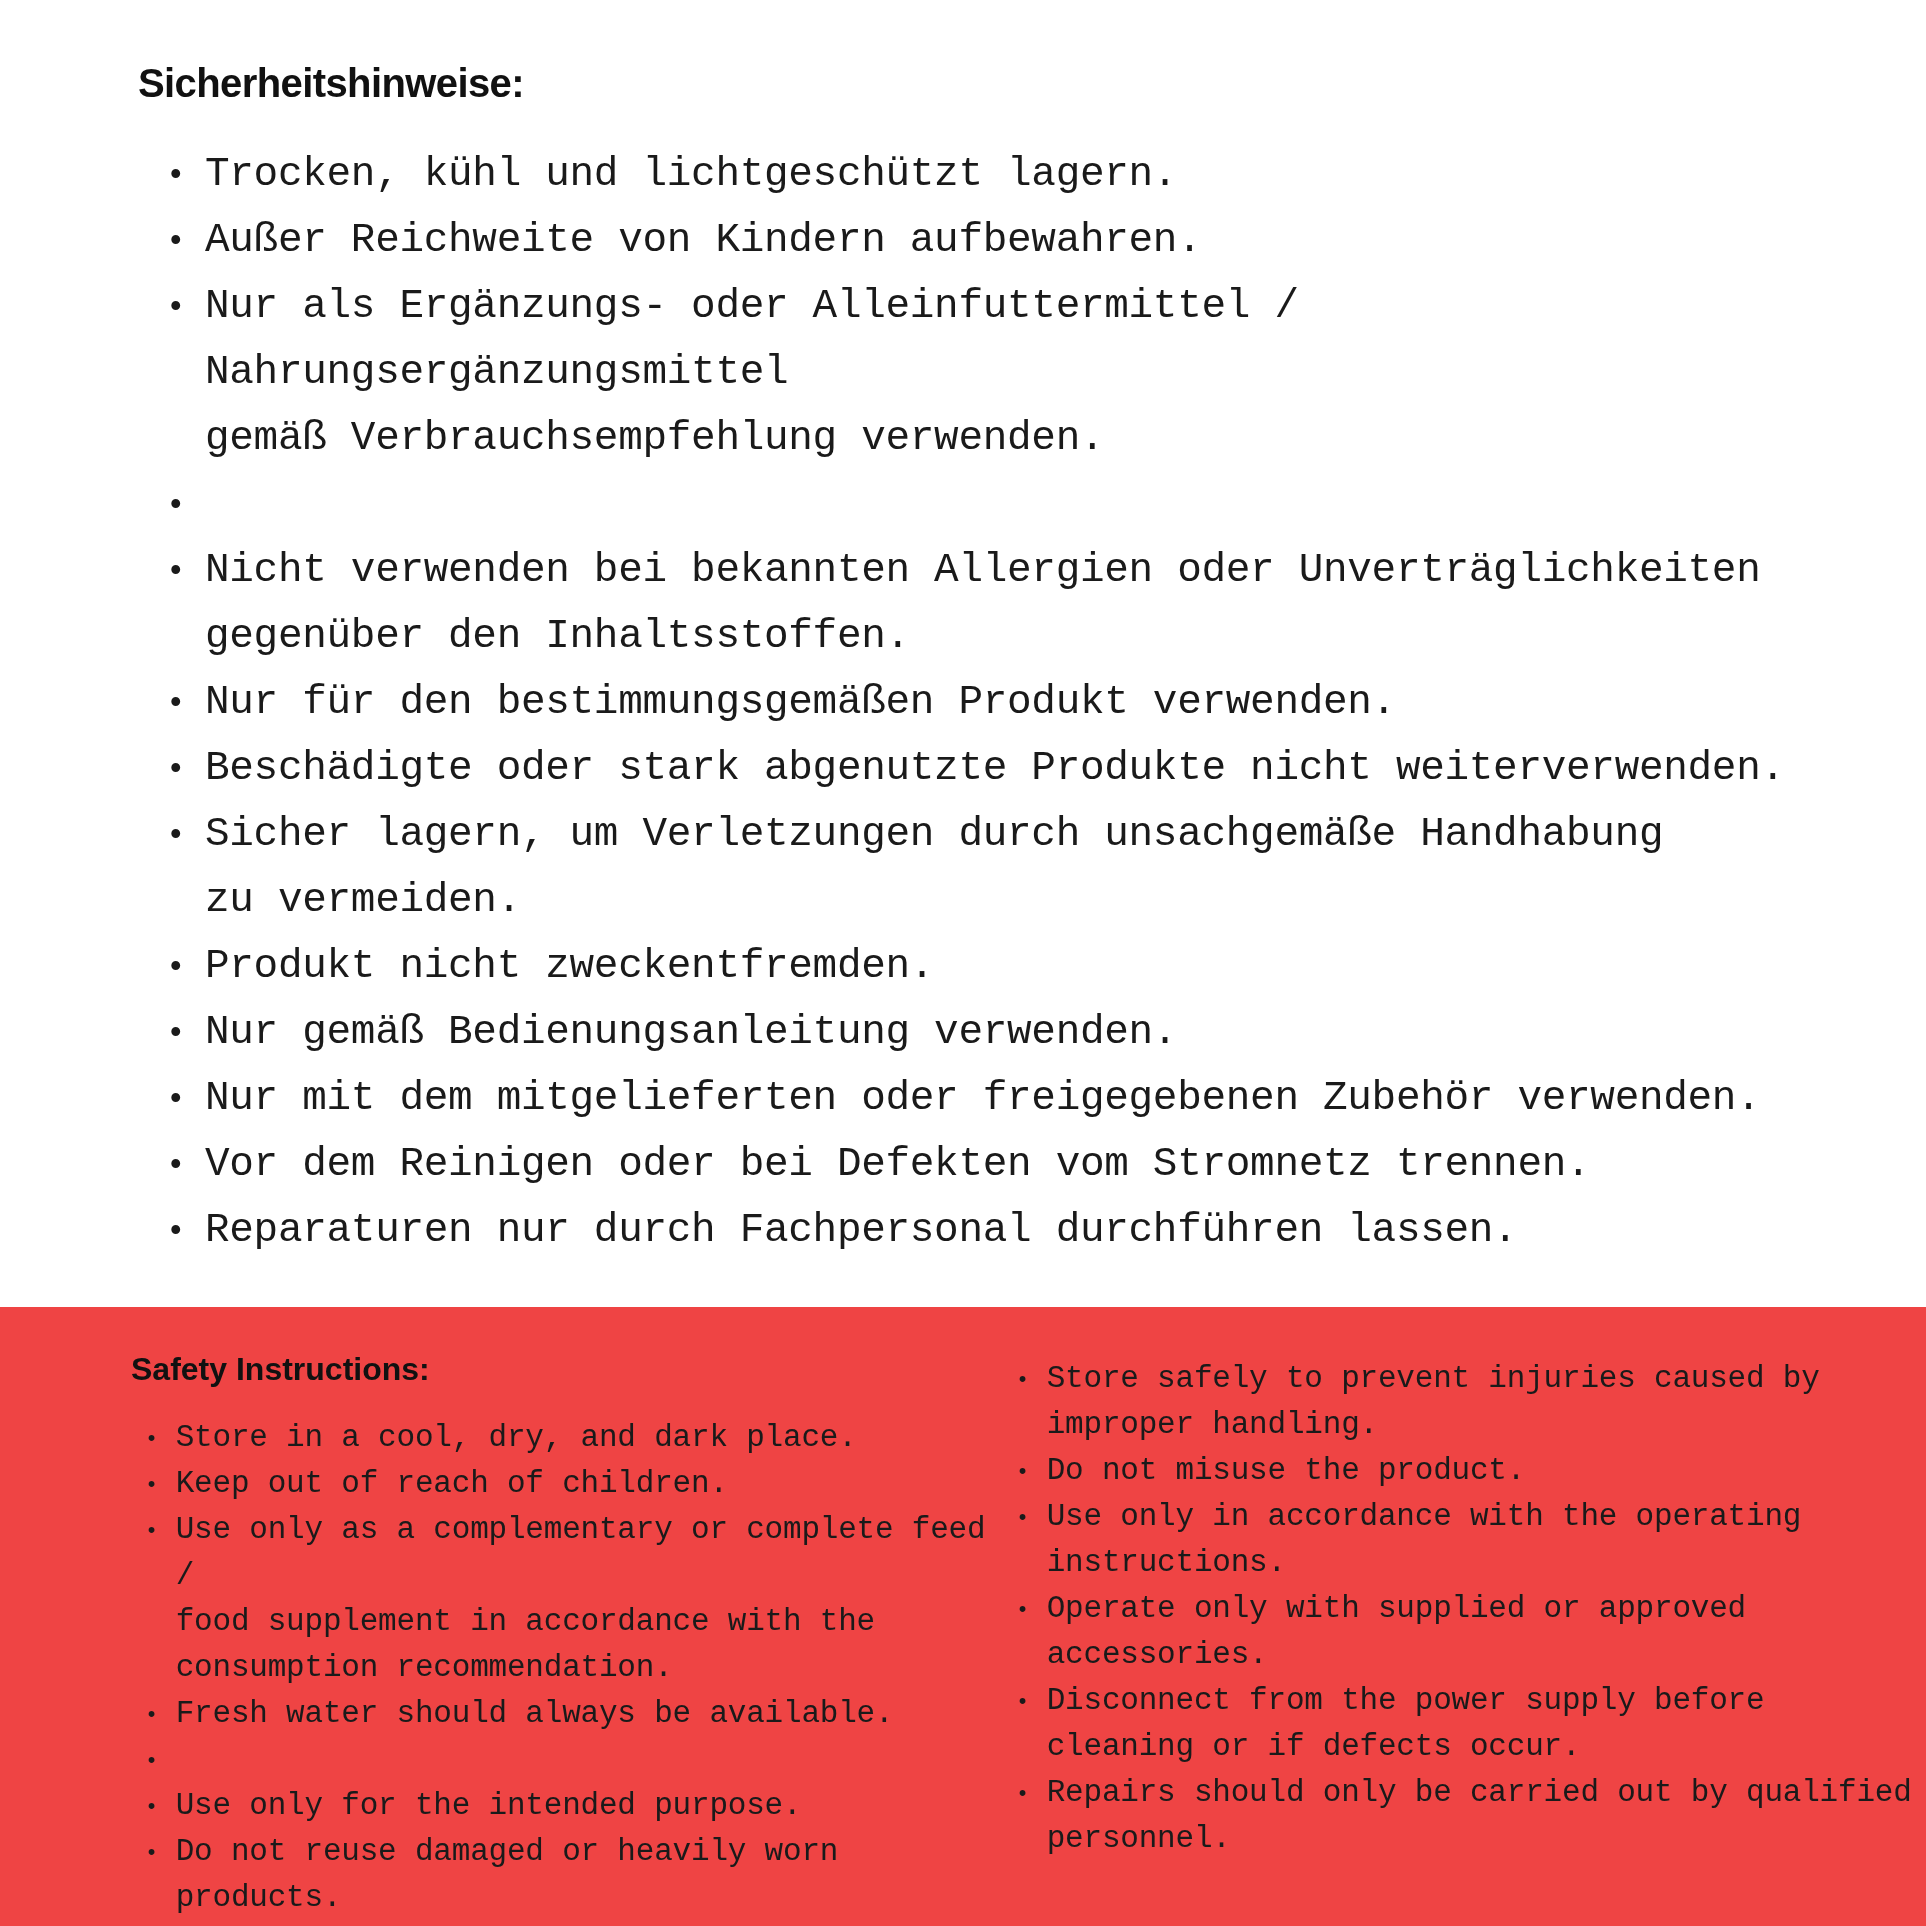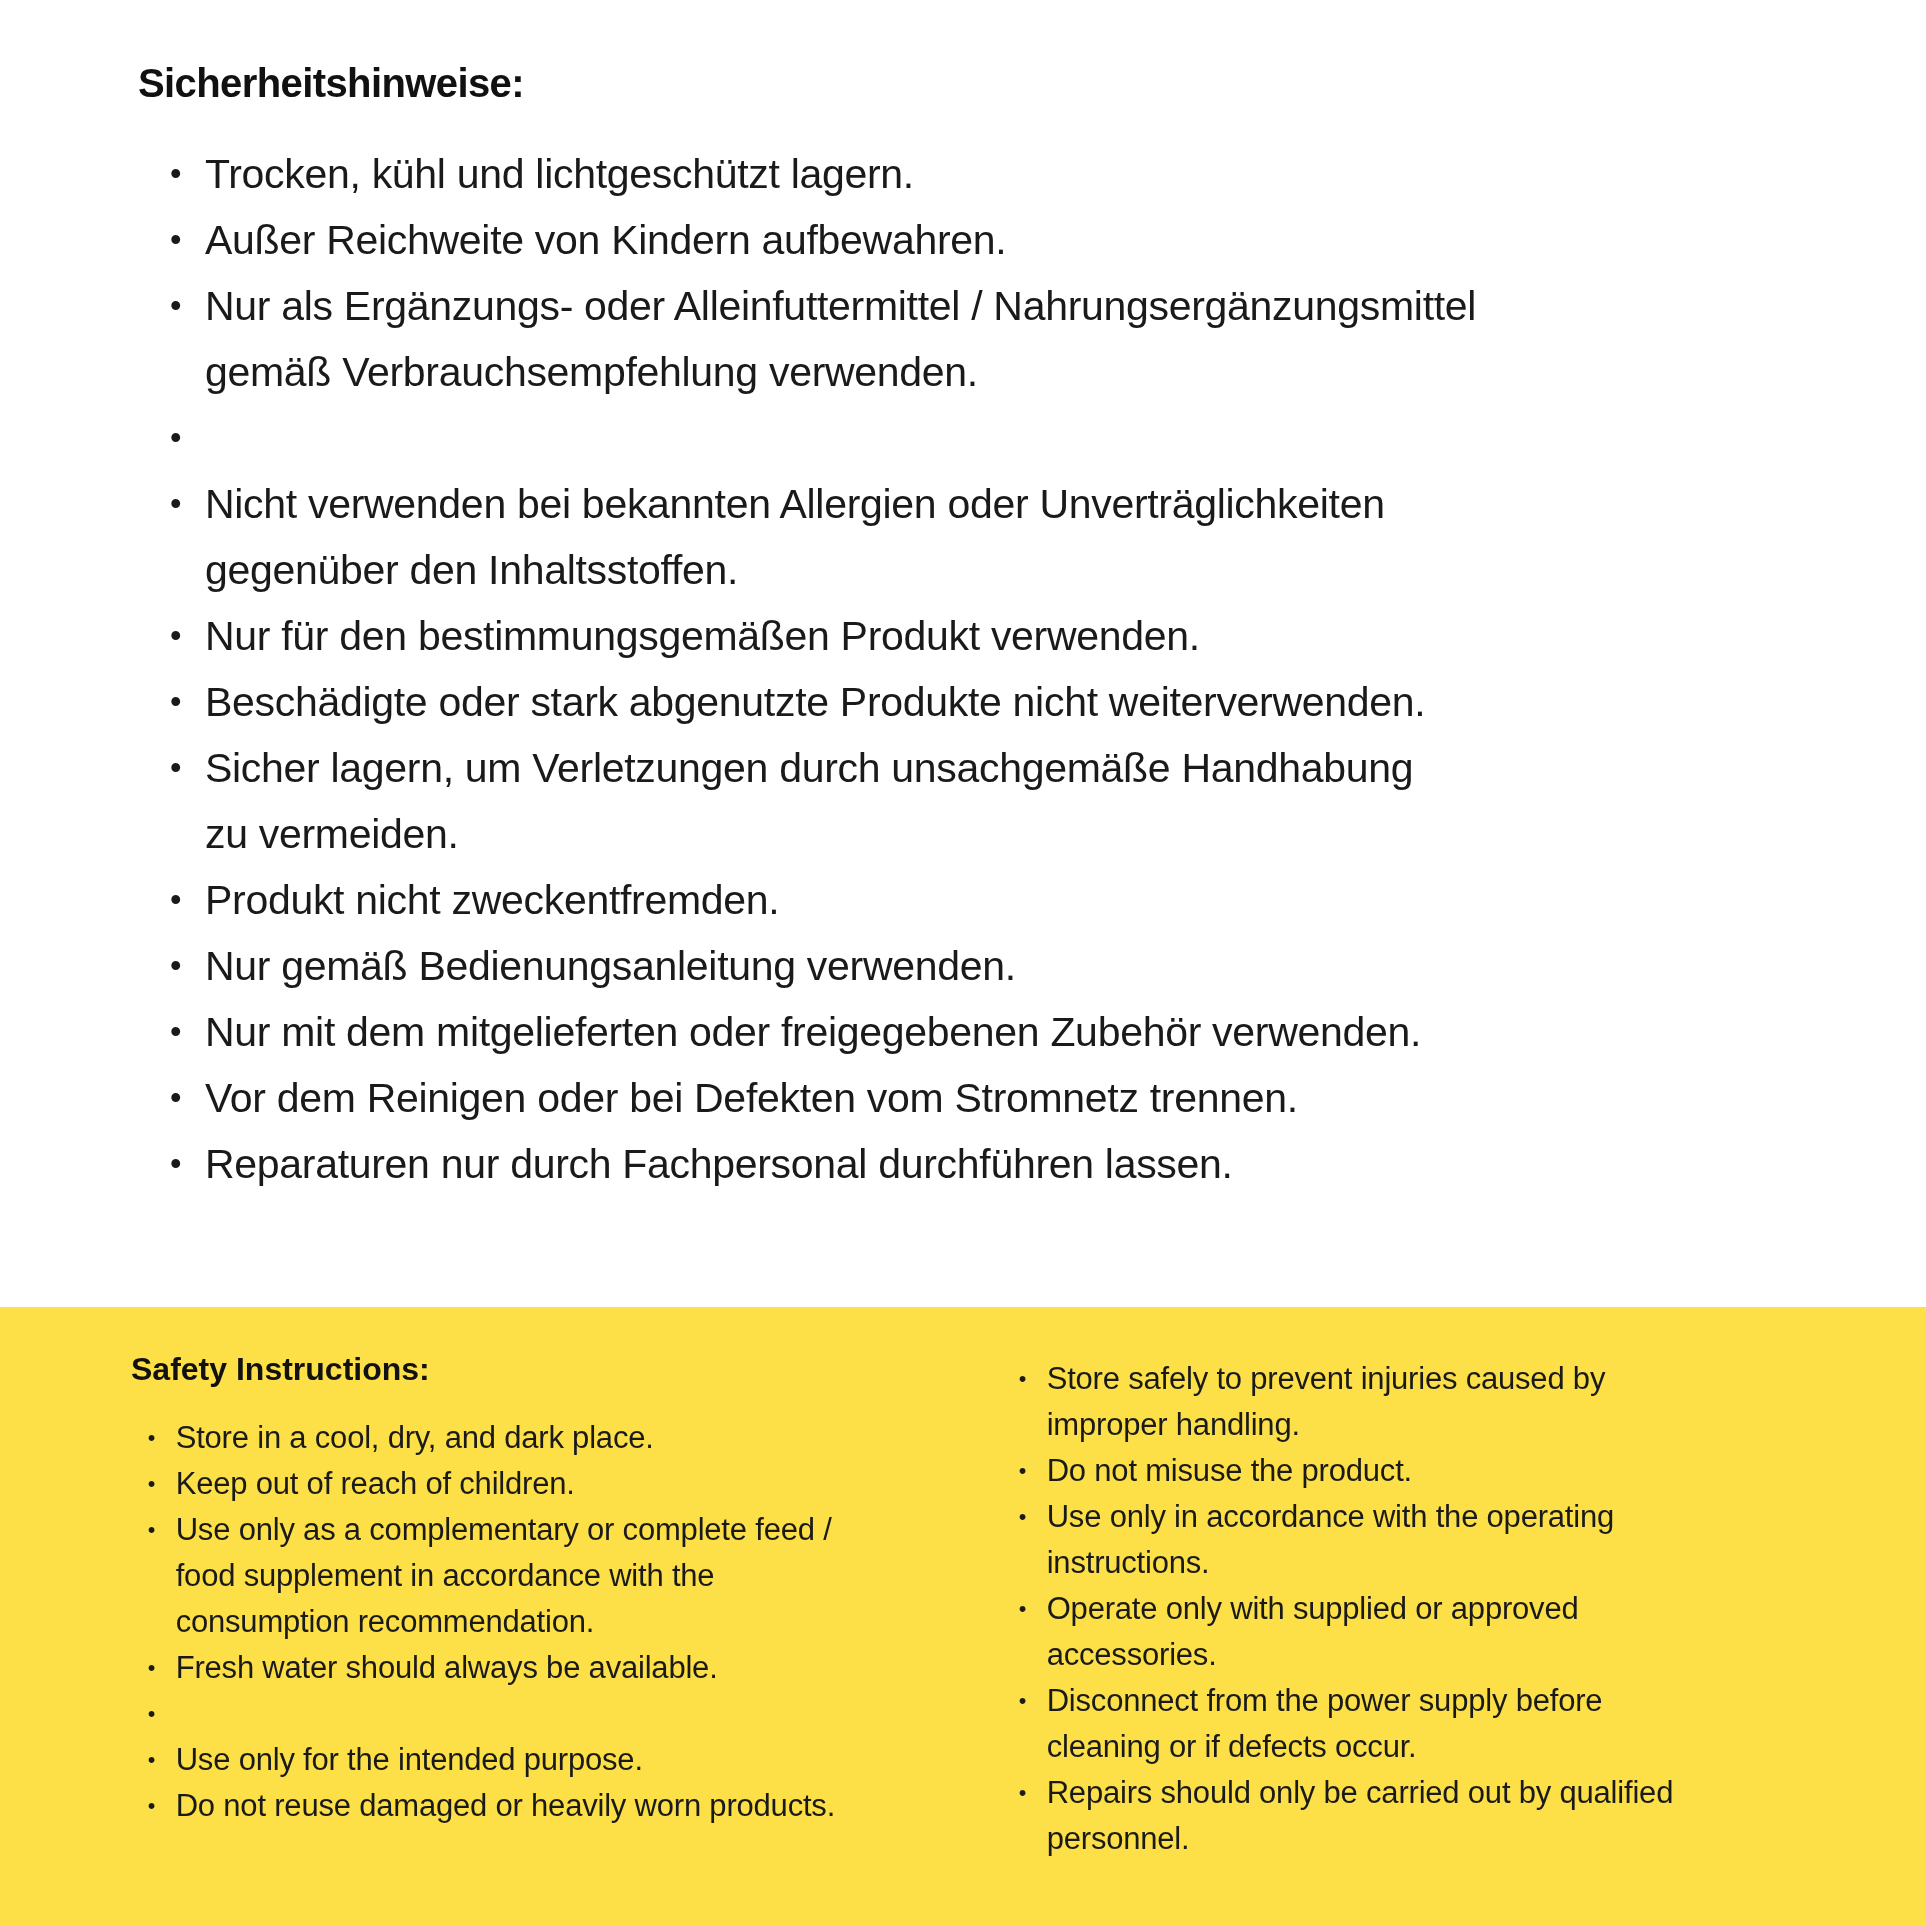--- a/index.html
+++ b/index.html
@@ -43,30 +43,31 @@
     align-items: flex-start;
   }
   .de-list .bullet {
     flex: 0 0 35px;
     margin-left: 32px;
     font-size: 0.8em;
     line-height: 66px;
   }
   .item-text {
     white-space: pre-line;
+    font-family: Liberation Mono, monospace;
   }
 
   
   .en-band {
     position: absolute;
     left: 0;
     top: 1307px;
     width: 1926px;
     height: 620px;
-    background: #fde047;
+    background: #ef4444;
   }
   .en-col {
     position: absolute;
     top: 44px;
   }
   .en-col-left  { left: 131px;  width: 880px; }
   .en-col-right { left: 1002px; width: 912px; top: 49px; }
   .en-title {
     margin: 0 0 27px 0;
     font-size: 32px;

